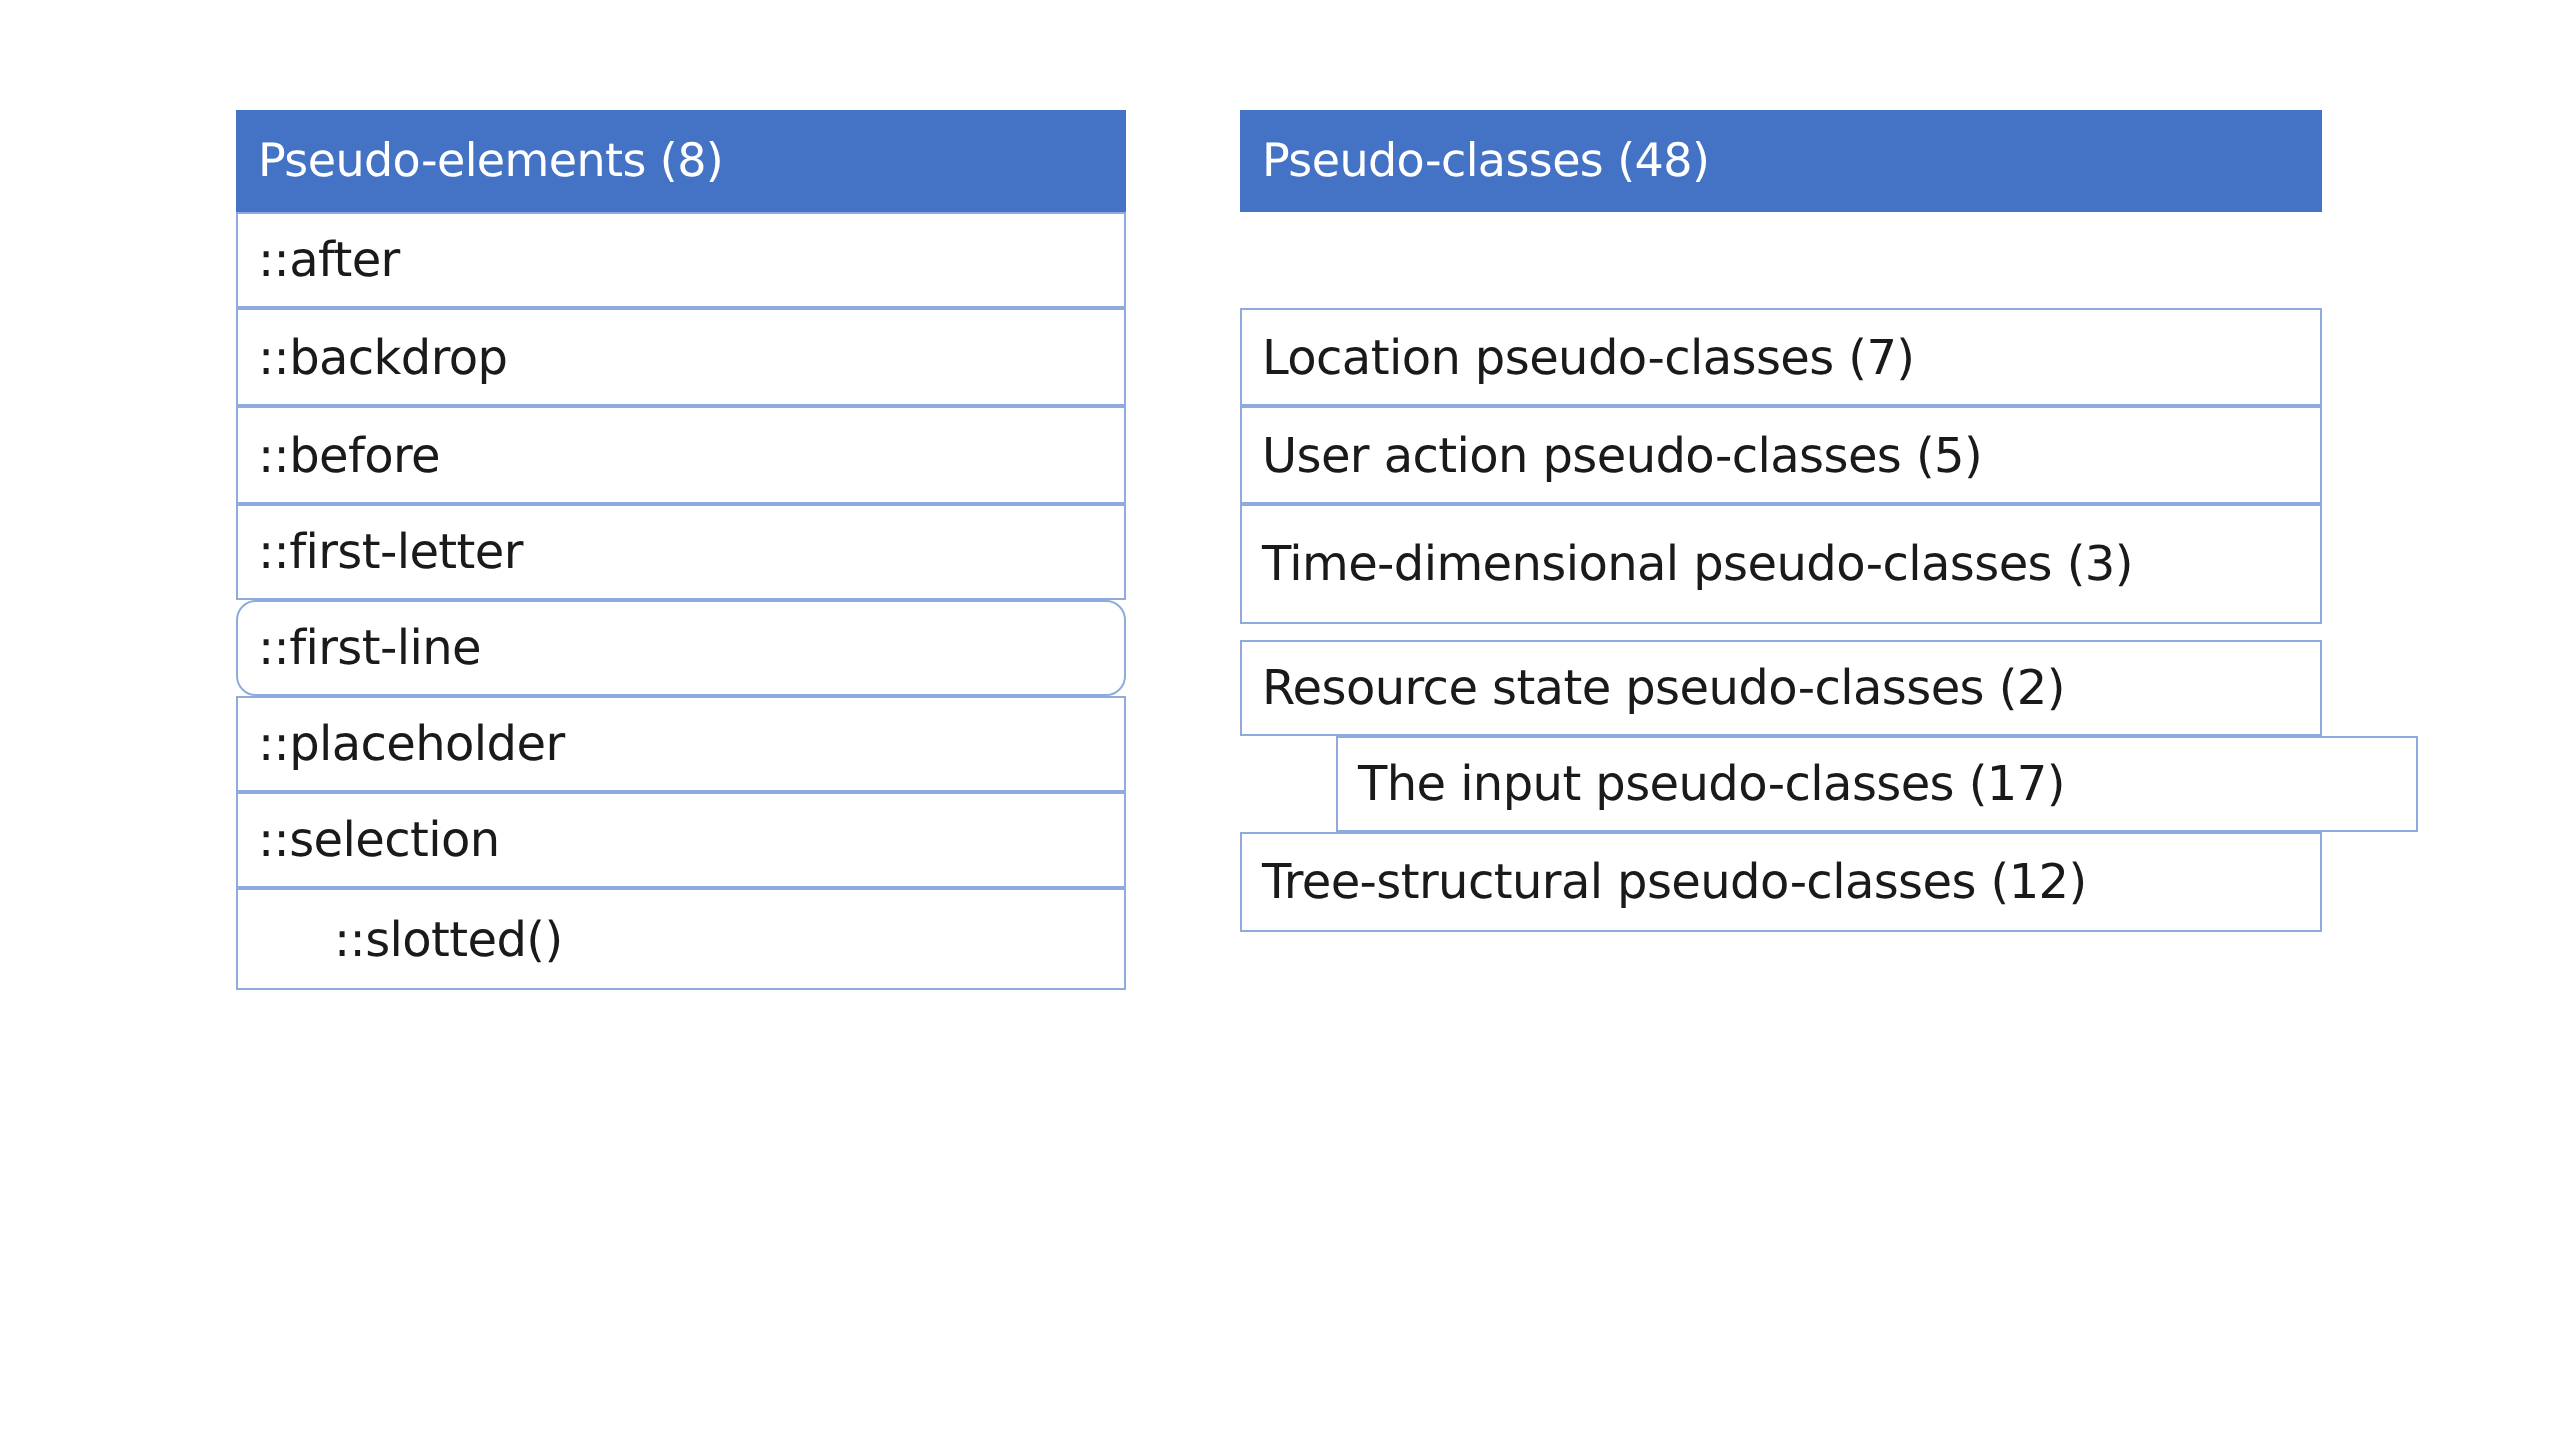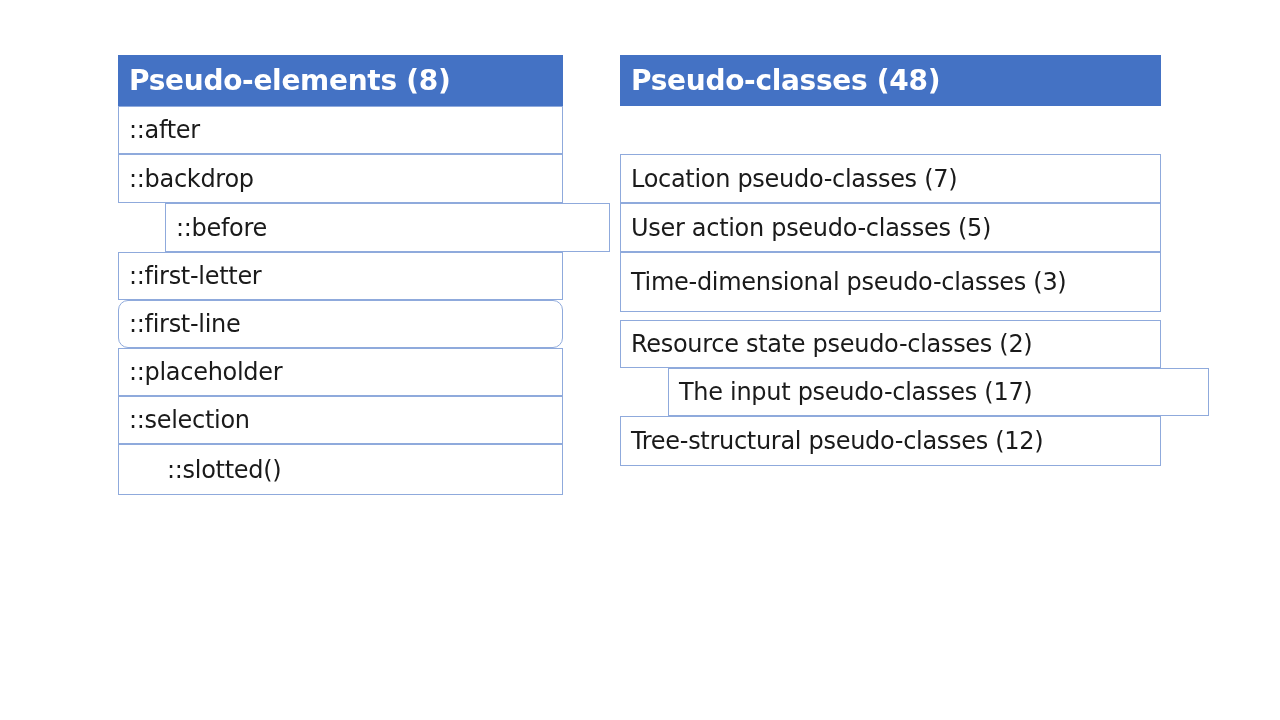--- a/index.html
+++ b/index.html
@@ -16,22 +16,22 @@
     width: 1280px;
     height: 720px;
   }
   .box {
     position: absolute;
     box-sizing: border-box;
   }
   .header {
     background: #4472c4;
     color: #ffffff;
-    font-weight: 700;
-    font-size: 28px;
+    font-weight: 400;
+    font-size: 23px;
     border: 1px solid #4472c4;
     box-sizing: border-box;
     display: flex;
     align-items: center;
     padding-left: 10px;
   }
   .cell {
     background: #ffffff;
     color: #1a1a1a;
     font-size: 24px;
@@ -46,21 +46,21 @@
 </style>
 </head>
 <body>
 
 <div class="stage">
 
   <div class="box header" style="left:118px; top:55px;  width:445px; height:51px;">Pseudo-elements (8)</div>
 
   <div class="box cell" style="left:118px; top:106px; width:445px; height:48px;">::after</div>
   <div class="box cell" style="left:118px; top:154px; width:445px; height:49px;">::backdrop</div>
-  <div class="box cell" style="left:118px; top:203px; width:445px; height:49px;margin-left:47px;">::before</div>
+  <div class="box cell" style="left:118px; top:203px; width:445px; height:49px;">::before</div>
   <div class="box cell" style="left:118px; top:252px; width:445px; height:48px;">::first-letter</div>
   <div class="box cell" style="left:118px; top:300px; width:445px; height:48px;border-radius:10px;">::first-line</div>
   <div class="box cell" style="left:118px; top:348px; width:445px; height:48px;">::placeholder</div>
   <div class="box cell" style="left:118px; top:396px; width:445px; height:48px;">::selection</div>
   <div class="box cell" style="left:118px; top:444px; width:445px; height:51px;padding-left:48px;">::slotted()</div>
 
   <div class="box header" style="left:620px; top:55px;  width:541px; height:51px;text-align:right;">Pseudo-classes (48)</div>
 
   <div class="box cell" style="left:620px; top:154px; width:541px; height:49px;">Location pseudo-classes (7)</div>
   <div class="box cell" style="left:620px; top:203px; width:541px; height:49px;">User action pseudo-classes (5)</div>

